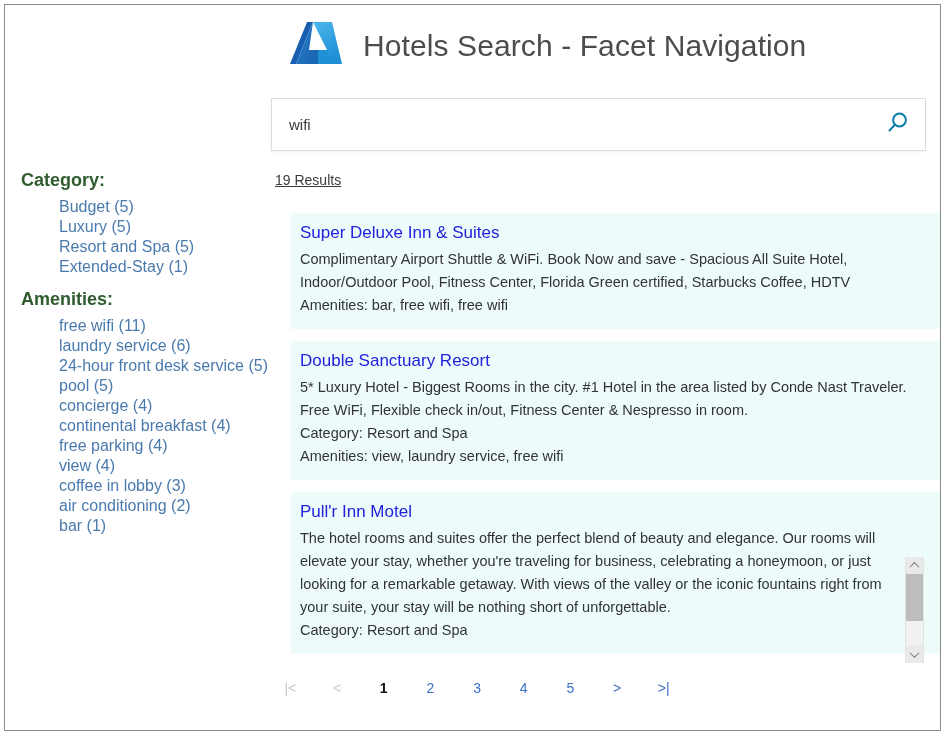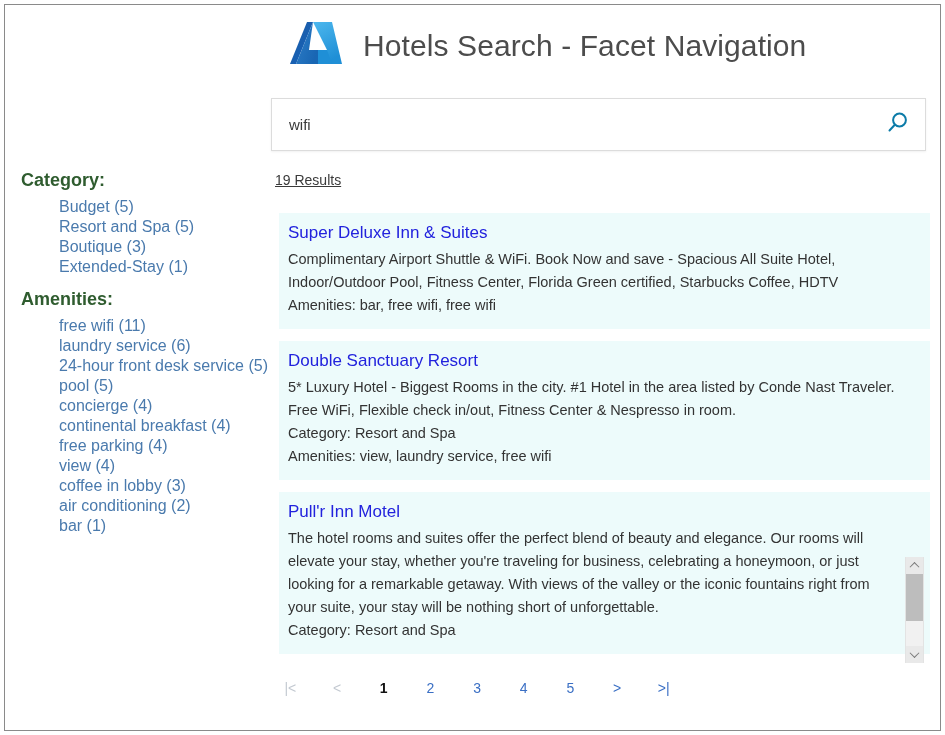--- a/index.html
+++ b/index.html
@@ -133,21 +133,21 @@
   #results-count {
     position: absolute;
     left: 270px;
     top: 167px;
     font-size: 14px;
     color: #3a3a3a;
     text-decoration: underline;
   }
   #results-scroll {
     position: absolute;
-    left: 274px;
+    left: 286px;
     top: 208px;
     width: 651px;
     height: 450px;
     overflow: hidden;
     background: #ffffff;
   }
   .result-card {
     background: #edfbfb;
     padding: 10px 16px 12px 9px;
     margin-bottom: 12px;
@@ -295,24 +295,24 @@
 
   <div id="facets">
 
     <div class="facet-group" id="category-group">
       <div class="facet-heading">Category:</div>
       <ul class="facet-list">
         <li class="facet-item">
           <a class="facet-link">Budget (5)</a>
         </li>
         <li class="facet-item">
+          <a class="facet-link">Luxury (5)</a>
+        </li>
+        <li class="facet-item">
           <a class="facet-link">Resort and Spa (5)</a>
-        </li>
-        <li class="facet-item">
-          <a class="facet-link">Boutique (3)</a>
         </li>
         <li class="facet-item">
           <a class="facet-link">Extended-Stay (1)</a>
         </li>
       </ul>
     </div>
 
     <div class="facet-group" id="amenities-group">
       <div class="facet-heading">Amenities:</div>
       <ul class="facet-list">

